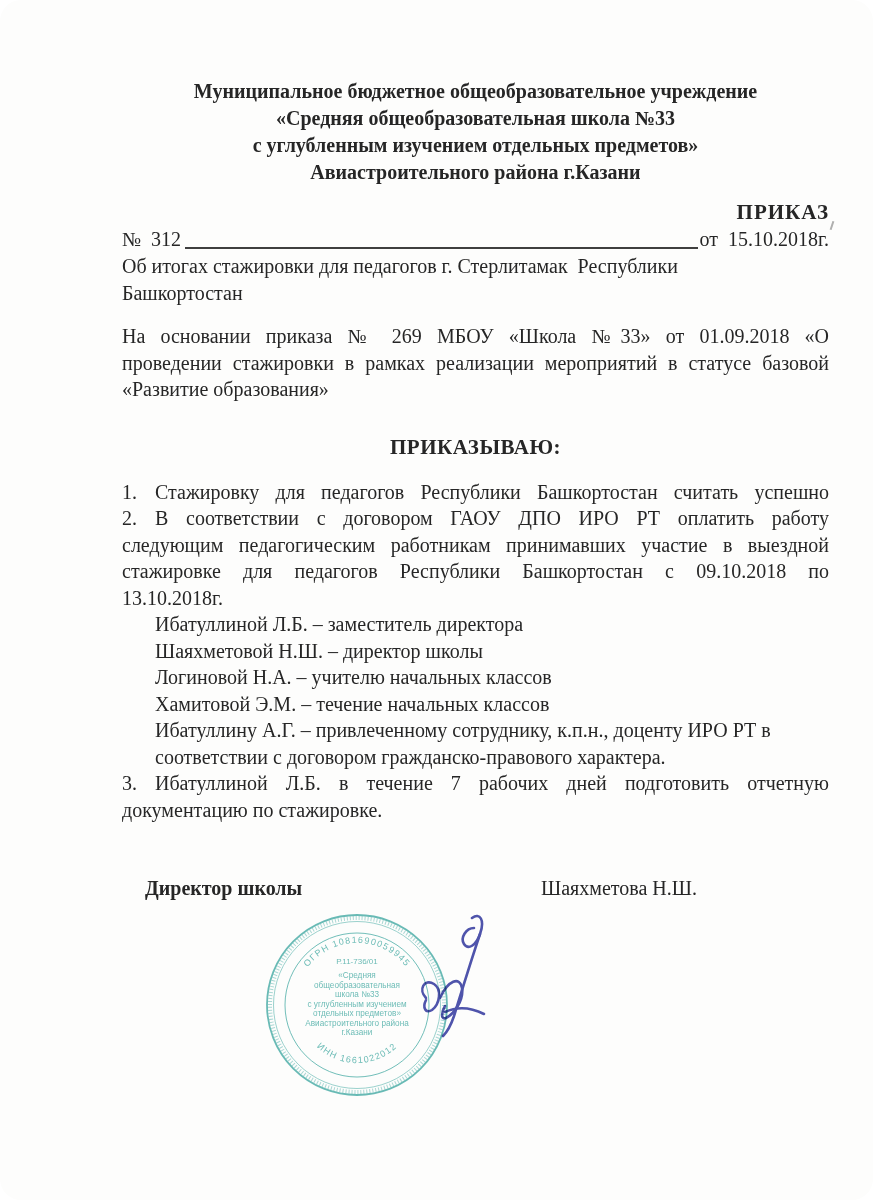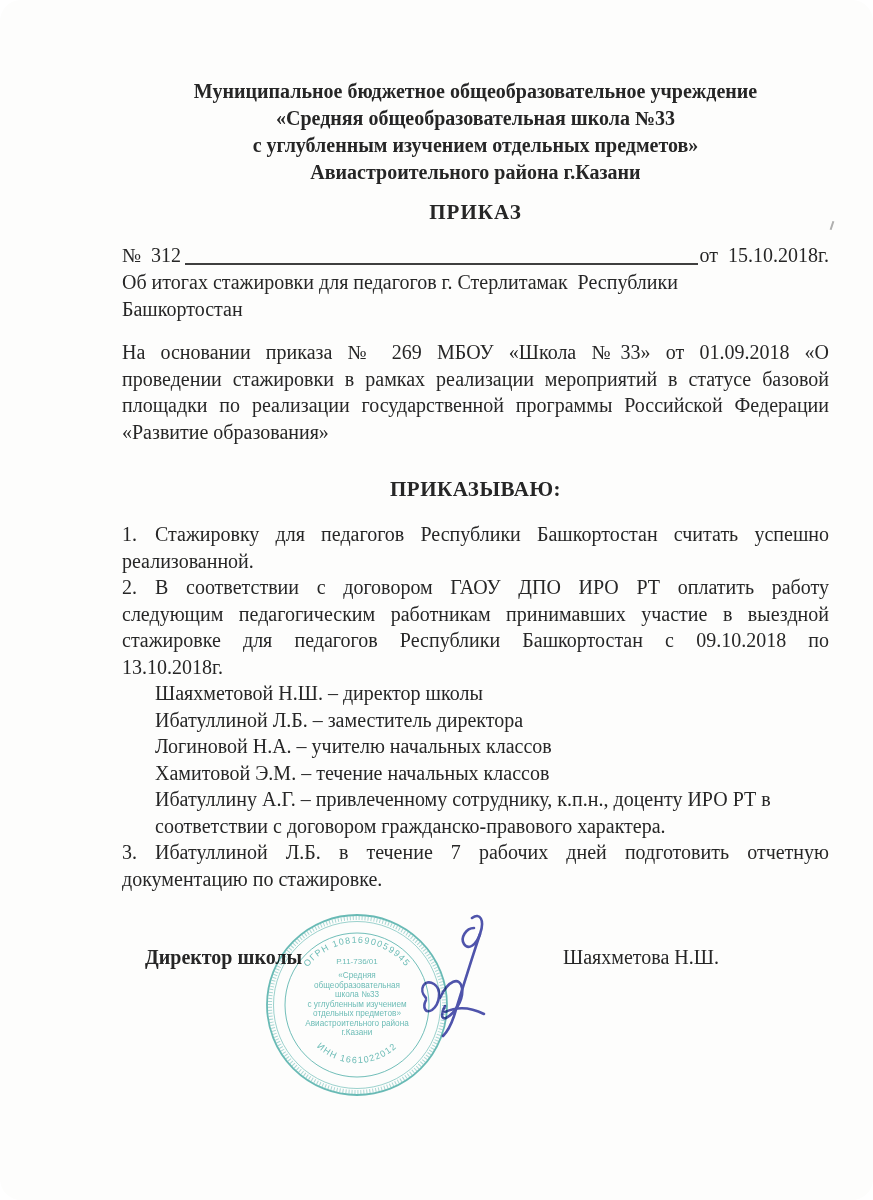--- a/index.html
+++ b/index.html
@@ -9,41 +9,41 @@
     box-sizing:border-box;
     padding:78px 44px 0 122px;
     background:#fdfdfc;
     font-family:"Liberation Serif","DejaVu Serif",serif;
     color:#262626;
     overflow:hidden;
     border-radius:21px;
   }
   
   .org-header{ text-align:center; font-weight:700; font-size:20px; line-height:27px; }
-  .doc-title{ text-align:center; font-weight:700; font-size:21px; line-height:27px;
+  .doc-title{ text-align:right; font-weight:700; font-size:21px; line-height:27px;
               letter-spacing:1px; margin-top:13px; }
   
-  .num-row{ display:flex; align-items:flex-end; margin-top:16px; font-size:20px; line-height:27px; }
+  .num-row{ display:flex; align-items:flex-end; margin-top:0; font-size:20px; line-height:27px; }
   .num-no,.num-date{ white-space:pre; }
   .fill-line{ flex:1 1 auto; border-bottom:2px solid #3f3f3f; margin:0 2px 4px 4px; height:1px; }
   
   .subject{ font-size:20px; line-height:26.5px; }
   .subject .line{ white-space:pre-wrap; }
   .preamble{ margin-top:17px; font-size:20px; line-height:26.5px; }
   .line-j{ text-align:justify; text-align-last:justify; }
   .line{ text-align:left; }
   .resolution{ margin-top:31px; text-align:center; font-weight:700; font-size:21px;
                line-height:27px; letter-spacing:.5px; }
   .items{ margin-top:18px; font-size:20px; line-height:26.5px; }
   .num{ display:inline-block; width:33px; }
   .staff{ margin-left:33px; }
   
   .signoff{ position:relative; margin-top:52px; height:27px; font-size:20px; line-height:27px; }
   .signoff .role{ position:absolute; left:23px; top:0;font-weight:bold; }
-  .signoff .name{ position:absolute; left:441px; top:0; }
+  .signoff .name{ position:absolute; left:419px; top:0; }
   
   .stamp{ position:absolute; left:262px; top:910px; width:190px; height:190px;
           mix-blend-mode:multiply; opacity:.92; }
   .stamp svg{ display:block; }
   .stamp text{ font-family:"Liberation Sans","DejaVu Sans",sans-serif; }
   .signature-ink{ position:absolute; left:400px; top:912px; mix-blend-mode:multiply; }
   .artifact{ position:absolute; left:831px; top:221px; width:2px; height:9px;
              background:#8d8d8d; transform:rotate(18deg); opacity:.7; }
 </style>
 </head>
@@ -67,43 +67,41 @@
   </div>
 
   <div class="subject">
     <div class="line">Об итогах стажировки для педагогов г. Стерлитамак  Республики</div>
     <div class="line">Башкортостан</div>
   </div>
 
   <div class="preamble">
     <div class="line-j">На основании приказа № 269 МБОУ «Школа №33» от 01.09.2018 «О</div>
     <div class="line-j">проведении стажировки в рамках реализации мероприятий в статусе базовой</div>
-    <div class="line-j">площадки по реализации государственной программы Российской Федерации</div>
     <div class="line">«Развитие образования»</div>
   </div>
 
   <div class="resolution">ПРИКАЗЫВАЮ:</div>
 
   <div class="items">
 
     <div class="line-j">
       <span class="num">1.</span><span>Стажировку для педагогов Республики Башкортостан считать успешно</span>
     </div>
-    <div class="line">реализованной.</div>
 
     <div class="line-j">
       <span class="num">2.</span><span>В соответствии с договором ГАОУ ДПО ИРО РТ оплатить работу</span>
     </div>
     <div class="line-j">следующим педагогическим работникам принимавших участие в выездной</div>
     <div class="line-j">стажировке для педагогов Республики Башкортостан с 09.10.2018 по</div>
     <div class="line">13.10.2018г.</div>
 
     <div class="staff">
+      <div class="line">Ибатуллиной Л.Б. – заместитель директора</div>
       <div class="line">Шаяхметовой Н.Ш. – директор школы</div>
-      <div class="line">Ибатуллиной Л.Б. – заместитель директора</div>
       <div class="line">Логиновой Н.А. – учителю начальных классов</div>
       <div class="line">Хамитовой Э.М. – течение начальных классов</div>
       <div class="line">Ибатуллину А.Г. – привлеченному сотруднику, к.п.н., доценту ИРО РТ в</div>
       <div class="line">соответствии с договором гражданско-правового характера.</div>
     </div>
 
     <div class="line-j">
       <span class="num">3.</span><span>Ибатуллиной Л.Б. в течение 7 рабочих дней подготовить отчетную</span>
     </div>
     <div class="line">документацию по стажировке.</div>

